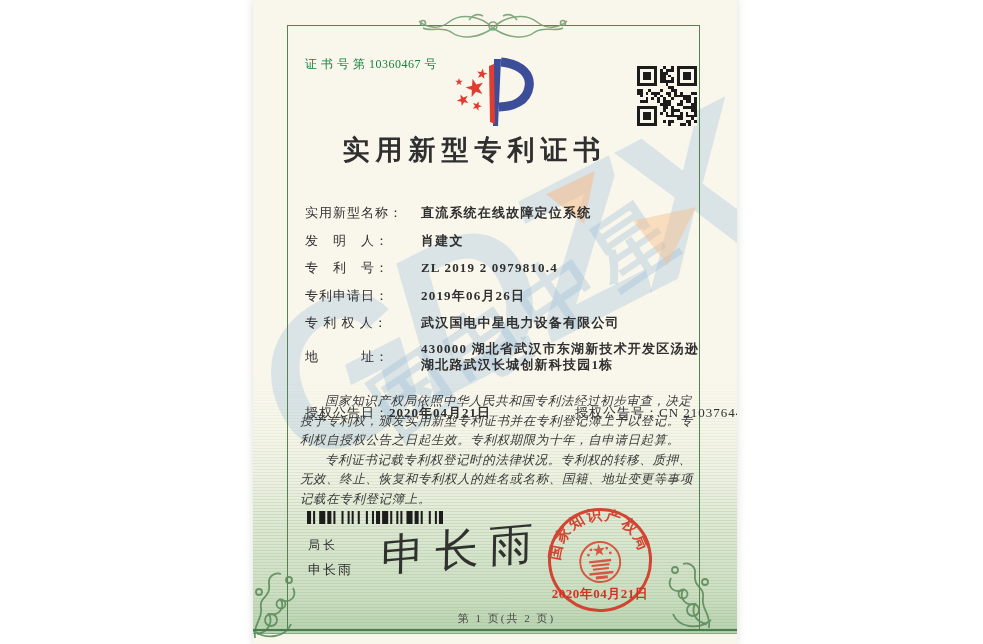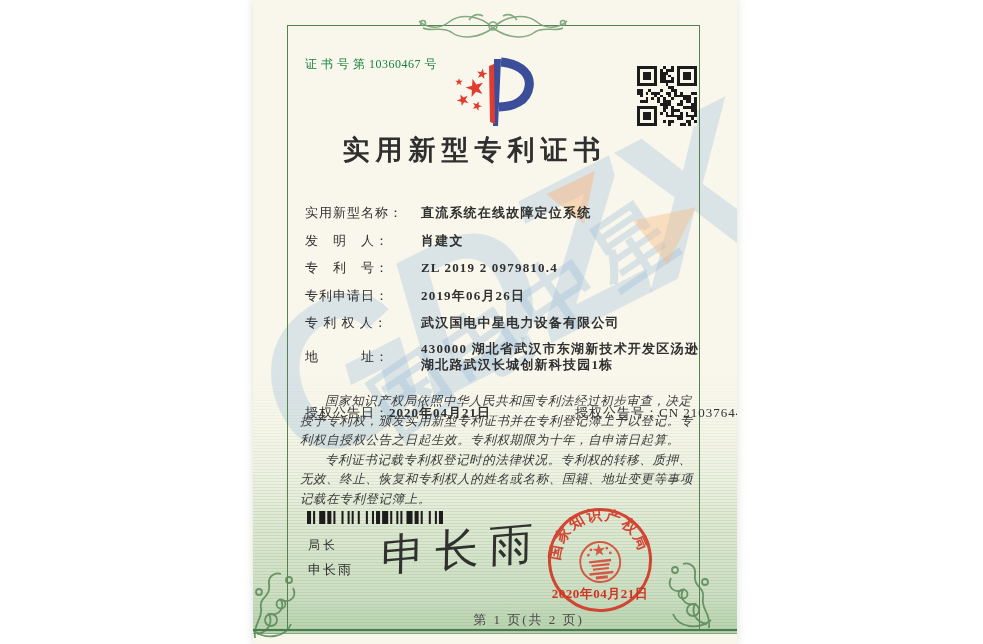--- a/index.html
+++ b/index.html
@@ -77,22 +77,22 @@
     letter-spacing:10px; transform:rotate(-5deg) skewX(-6deg); font-weight:400; opacity:.9; }
 
   .seal { position:absolute; left:295px; top:508px; width:104px; height:104px;
     transform:rotate(-6deg); opacity:.93; }
   .seal-ring { position:absolute; inset:0; border:3.5px solid #d23a28; border-radius:50%; }
   .seal-svg { position:absolute; inset:0; width:104px; height:104px; }
   .seal-emblem { position:absolute; left:31px; top:26px; width:42px; height:56px; }
   .seal-date { position:absolute; left:288px; top:585px; width:118px; text-align:center;
     font-size:13px; font-weight:700; color:#cf3423; letter-spacing:.5px; z-index:5; }
 
-  .footer-page { position:absolute; left:42px; top:611px; width:467px; text-align:center;
-    font-size:13px; color:#4a4a4a; letter-spacing:2px; }
+  .footer-page { position:absolute; left:20px; top:611px; width:467px; text-align:center;
+    font-size:11px; color:#4a4a4a; letter-spacing:2px; }
 </style>
 </head>
 <body>
 
 <div class="stage">
   <div class="paper">
 
     <div class="guilloche"></div>
 
     <div class="wm">

